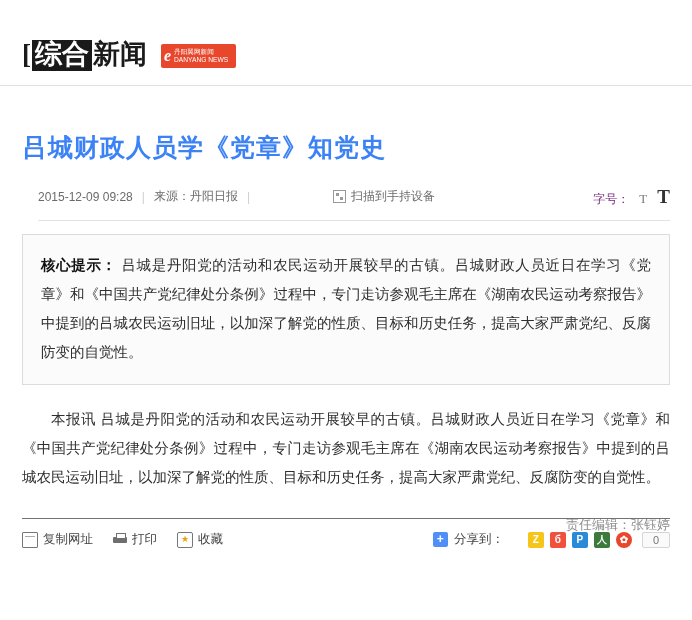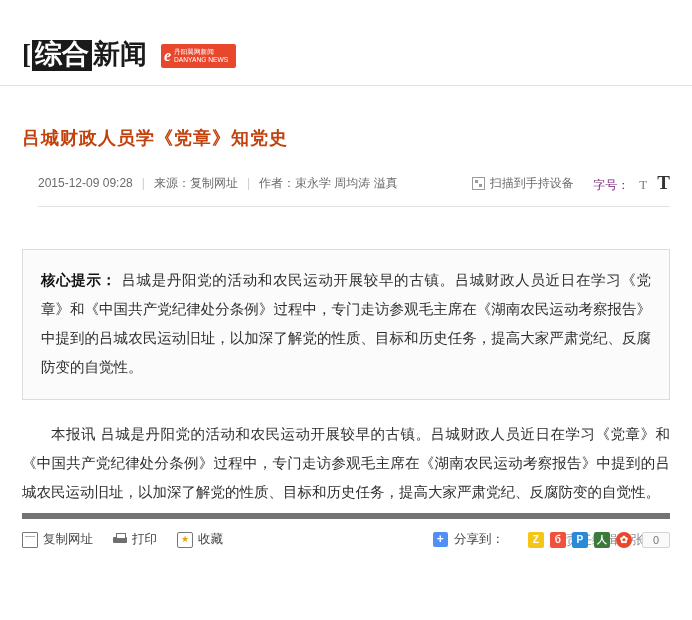--- a/index.html
+++ b/index.html
@@ -76,23 +76,23 @@
     font-size: 7px;
     color: #ffffff;
     white-space: nowrap;
     transform: scale(0.95);
     transform-origin: left center;
   }
 
   
   .article-title {
     font-family: "Liberation Serif", serif;
-    font-size: 18px;
-    font-weight: bold;
-    color: #c2410c;
+    font-size: 25px;
+    font-weight: bold;
+    color: #3b82f6;
     padding: 28px 22px 0 22px;
     letter-spacing: 1px;
   }
 
   
   .meta-bar {
     margin: 22px 22px 0 38px;
     padding-bottom: 12px;
     border-bottom: 1px solid #e2e2e2;
     display: flex;
@@ -149,21 +149,21 @@
   .fs-large {
     font-family: "Liberation Serif", serif;
     font-size: 19px;
     font-weight: bold;
     color: #333;
     cursor: pointer;
   }
 
   
   .summary-box {
-    margin: 42px 22px 0 22px;
+    margin: 13px 22px 0 22px;
     border: 1px solid #dcdcdc;
     background: #fbfbfb;
     padding: 16px 18px 17px 18px;
     font-size: 14.5px;
     line-height: 2;
     color: #2f2f2f;
     text-align: justify;
   }
   .summary-box .lead {
     font-weight: bold;
@@ -191,21 +191,21 @@
     font-size: 13px;
     color: #8d8d8d;
   }
 
   
   .footer-tools {
     position: absolute;
     left: 22px;
     right: 22px;
     bottom: 36px;
-    border-top: 6px solid #737373;
+    border-top: 1px solid #737373;
     padding-top: 12px;
     display: flex;
     align-items: center;
     font-size: 12.5px;
     color: #444;
   }
   .tool {
     display: inline-flex;
     align-items: center;
     gap: 5px;
@@ -322,23 +322,22 @@
         <span>DANYANG NEWS</span>
       </span>
     </div>
   </div>
 
   <h1 class="article-title">吕城财政人员学《党章》知党史</h1>
 
   <div class="meta-bar">
     <span>2015-12-09 09:28</span>
     <span class="sep">|</span>
-    <span>来源：复制网址</span>
+    <span>来源：丹阳日报</span>
     <span class="sep">|</span>
-    <span>作者：束永学 周均涛 溢真</span>
     <span class="scan">
       <span class="qr-icon"></span>
       <span>扫描到手持设备</span>
     </span>
     <span class="fontsize">
       <span class="fs-label">字号：</span>
       <span class="fs-small">T</span>
       <span class="fs-large">T</span>
     </span>
   </div>

